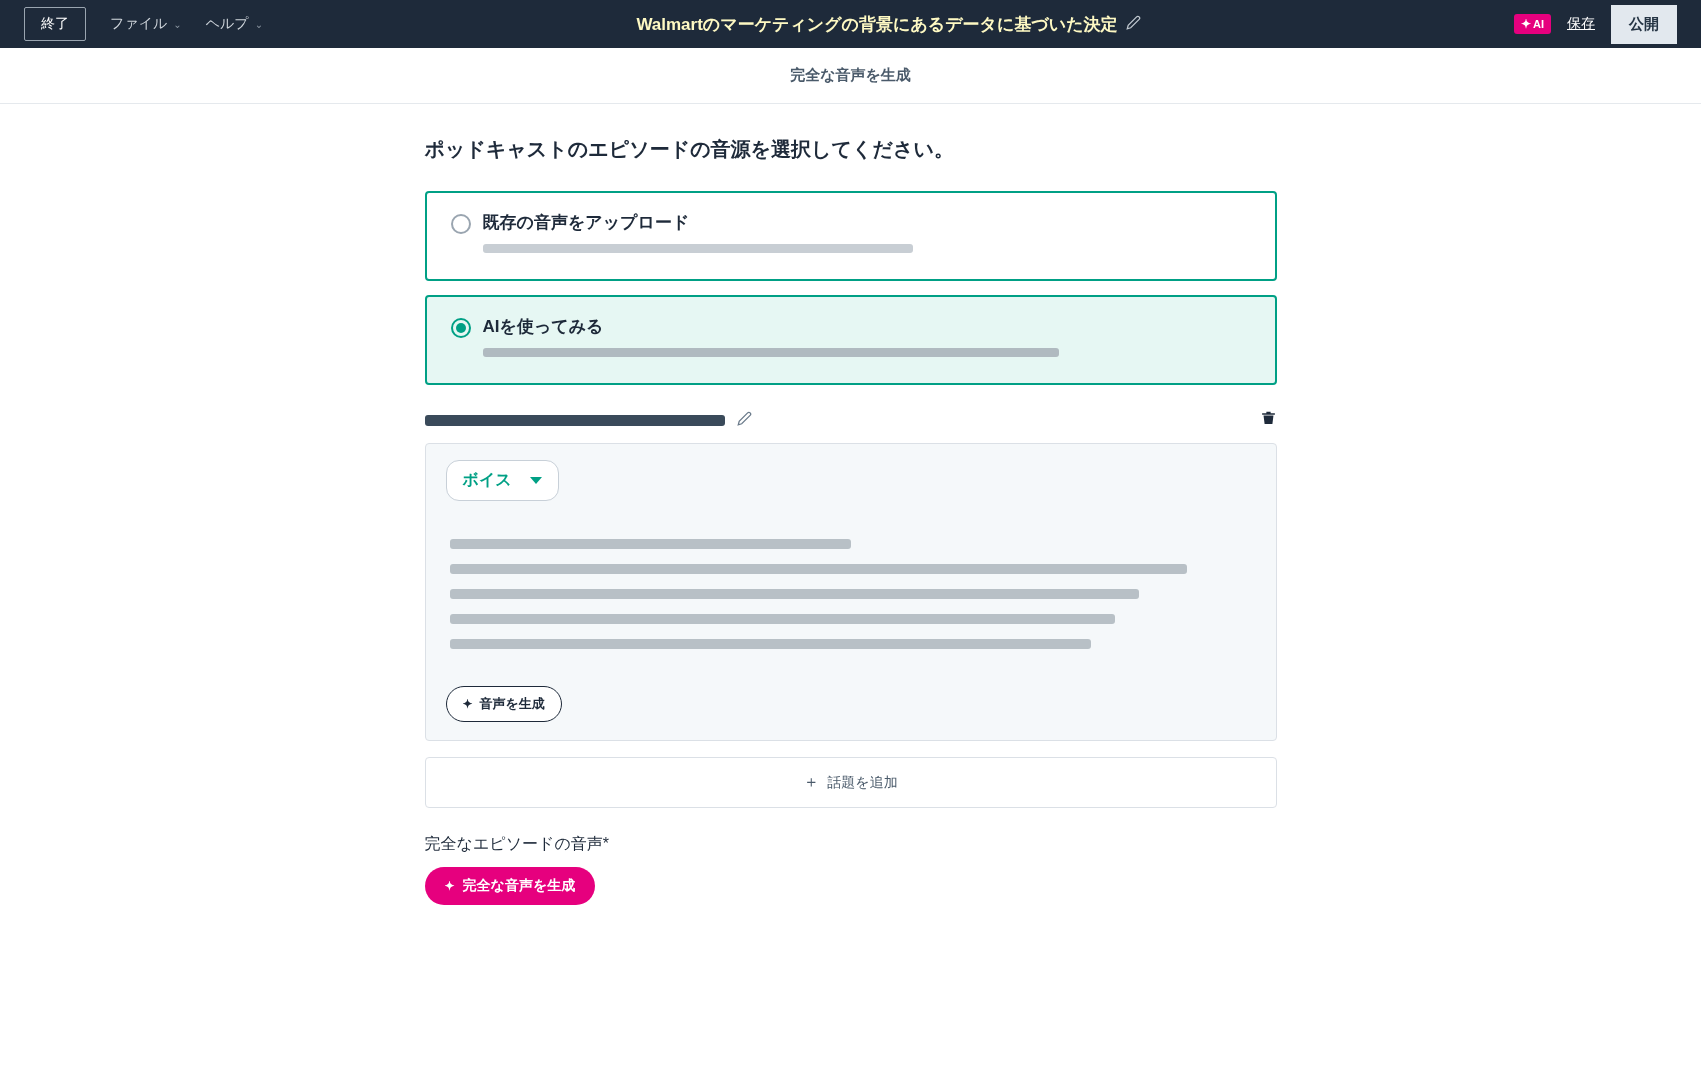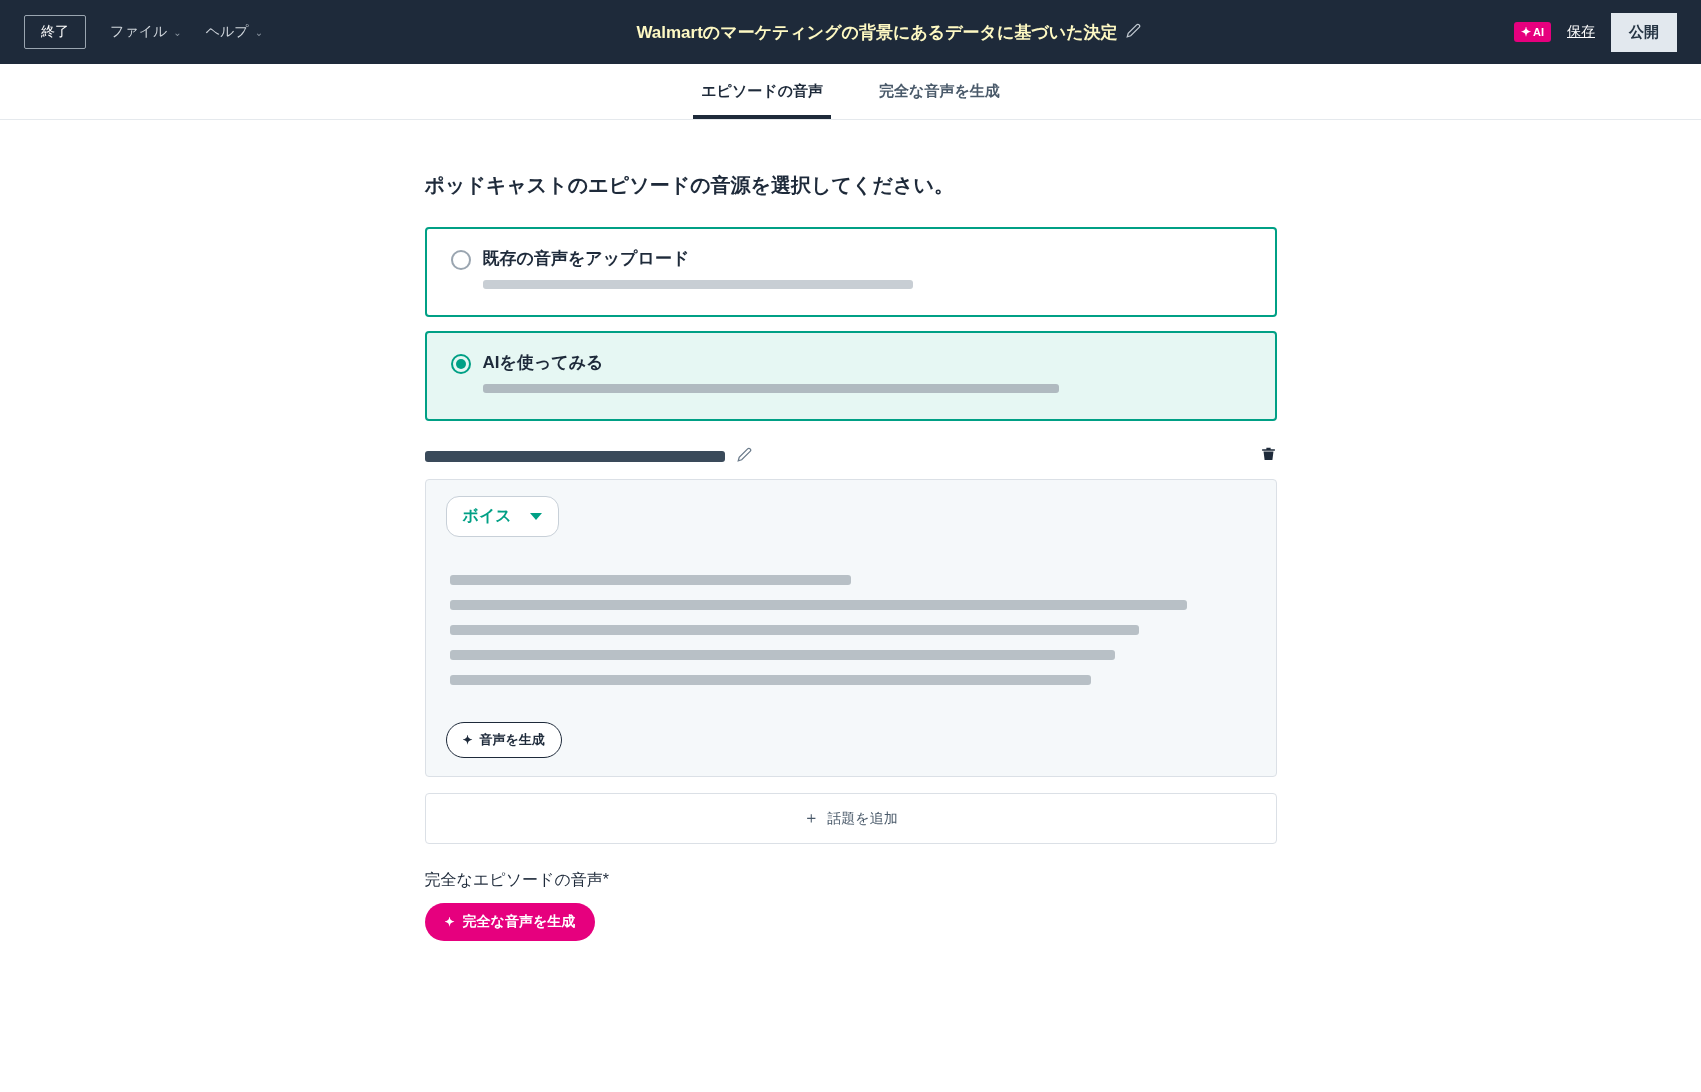--- a/index.html
+++ b/index.html
@@ -2,21 +2,21 @@
 <html><head>
   <meta charset="utf-8">
   <style>
     * { margin: 0; padding: 0; box-sizing: border-box; }
     body { font-family: -apple-system, BlinkMacSystemFont, "Segoe UI", "Hiragino Sans", "Hiragino Kaku Gothic ProN", Meiryo, sans-serif; background: #fff; color: #1a1a1a; }
 
     
     .topbar {
       background: #1e2a3a;
       color: #fff;
-      height: 64px;
+      height: 48px;
       display: flex;
       align-items: center;
       padding: 0 24px;
       gap: 24px;
       justify-content: flex-end;
     }
     .exit-btn {
       border: 1px solid #9aa5b0;
       background: transparent;
       color: #fff;
@@ -94,21 +94,20 @@
     .container {
       max-width: 900px;
       margin: 0 auto;
       padding: 32px 24px 40px;
     }
     .page-heading {
       font-size: 20px;
       font-weight: 700;
       color: #1e2a3a;
       margin-bottom: 28px;
-      margin-top: 20px;
     }
 
     .option-card {
       border: 2px solid #00a085;
       border-radius: 4px;
       padding: 18px 24px;
       margin-bottom: 14px;
       display: flex;
       align-items: flex-start;
       gap: 12px;
@@ -282,21 +281,20 @@
     <span class="ai-badge">
       <span class="sparkle">✦</span>
       <span>AI</span>
     </span>
     <span class="save-link">保存</span>
     <button class="publish-btn">公開</button>
   </div>
 </div>
 
 <div class="tabbar">
-  <div class="tab active">エピソードの音声</div>
   <div class="tab">完全な音声を生成</div>
 </div>
 
 <div class="container">
   <div class="page-heading">ポッドキャストのエピソードの音源を選択してください。</div>
 
   
   <div class="option-card">
     <div class="radio"></div>
     <div class="option-body">

